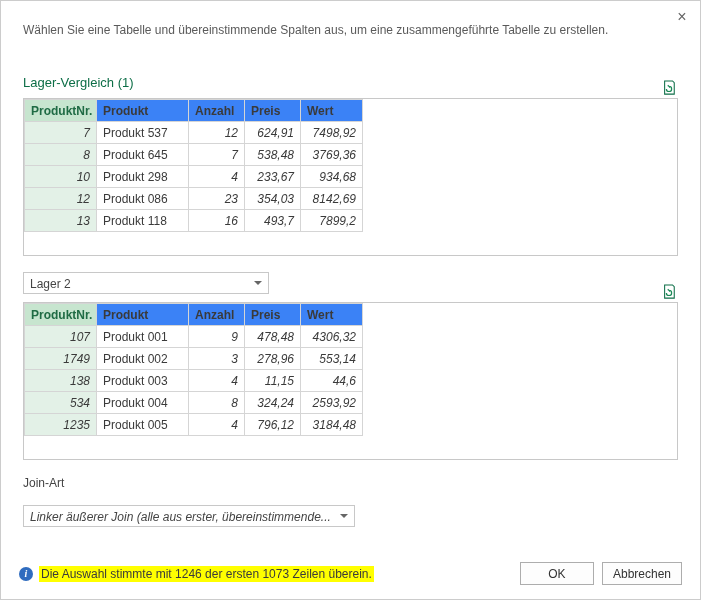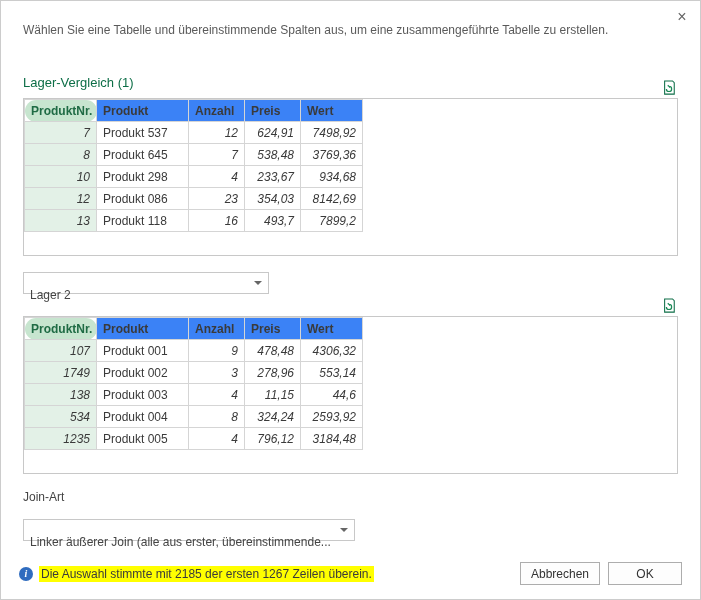--- a/index.html
+++ b/index.html
@@ -37,35 +37,35 @@
   th, td {
     border: 1px solid #d5d5d5;
     padding: 3px 6px;
     height: 22px;
     font-size: 12px;
     text-align: left;
     white-space: nowrap;
     overflow: hidden;
   }
   th { background: #3b82f6; font-weight: 600; color:#3a3a3a;}
-  th.sel { background: #c7e5cf; color:#1f6b44;border-radius:11px;}
+  th.sel { background: #c7e5cf; color:#1f6b44;}
   td.sel { background: #e3f1e7; font-style: italic; text-align:right;}
   td.num { text-align: right; font-style: italic; }
   col.c0{width:72px} col.c1{width:92px} col.c2{width:56px} col.c3{width:56px} col.c4{width:62px} col.cfill{width:auto}
   .select {
     border: 1px solid #c8c8c8; height: 22px; line-height:20px;
-    width: 246px; padding: 12px 20px 0 6px;
+    width: 246px; padding: 1px 20px 0 6px;
     position: relative; background:#fff; color:#444; cursor:pointer;
-    display:inline-block; margin-bottom:20px;
+    display:inline-block; margin-bottom:6px;
   }
   .select::after {
     content:""; position:absolute; right:6px; top:8px;
     border:4px solid transparent; border-top-color:#666;
   }
-  .select.wide{ width: 332px;}
+  .select.wide{ width: 332px; font-style: italic;}
   .join-label{ color:#444; margin-top:4px; margin-bottom:15px; display:block;}
   .footer {
     position: absolute; bottom: 0; left: 0; right: 0;
     padding: 10px 18px 14px 18px;
     display: flex; align-items: center;
   }
   .info-row { display:flex; align-items:center; gap:6px; flex:1;}
   .info-ico {
     width:14px; height:14px; border-radius:50%;
     background:#2f6cbf; color:#fff; font-size:10px; font-weight:700;
@@ -232,17 +232,17 @@
     </table>
   </div>
 
   <span class="join-label">Join-Art</span>
   <div class="select wide"><span>Linker äußerer Join (alle aus erster, übereinstimmende...</span></div>
 </div>
 
 <div class="footer">
   <div class="info-row">
     <span class="info-ico">i</span>
-    <span class="info-txt">Die Auswahl stimmte mit 2185 der ersten 1267 Zeilen überein.</span>
-  </div>
+    <span class="info-txt">Die Auswahl stimmte mit 1246 der ersten 1073 Zeilen überein.</span>
+  </div>
+  <button class="btn">OK</button>
   <button class="btn">Abbrechen</button>
-  <button class="btn">OK</button>
 </div>
 
 </body></html>

